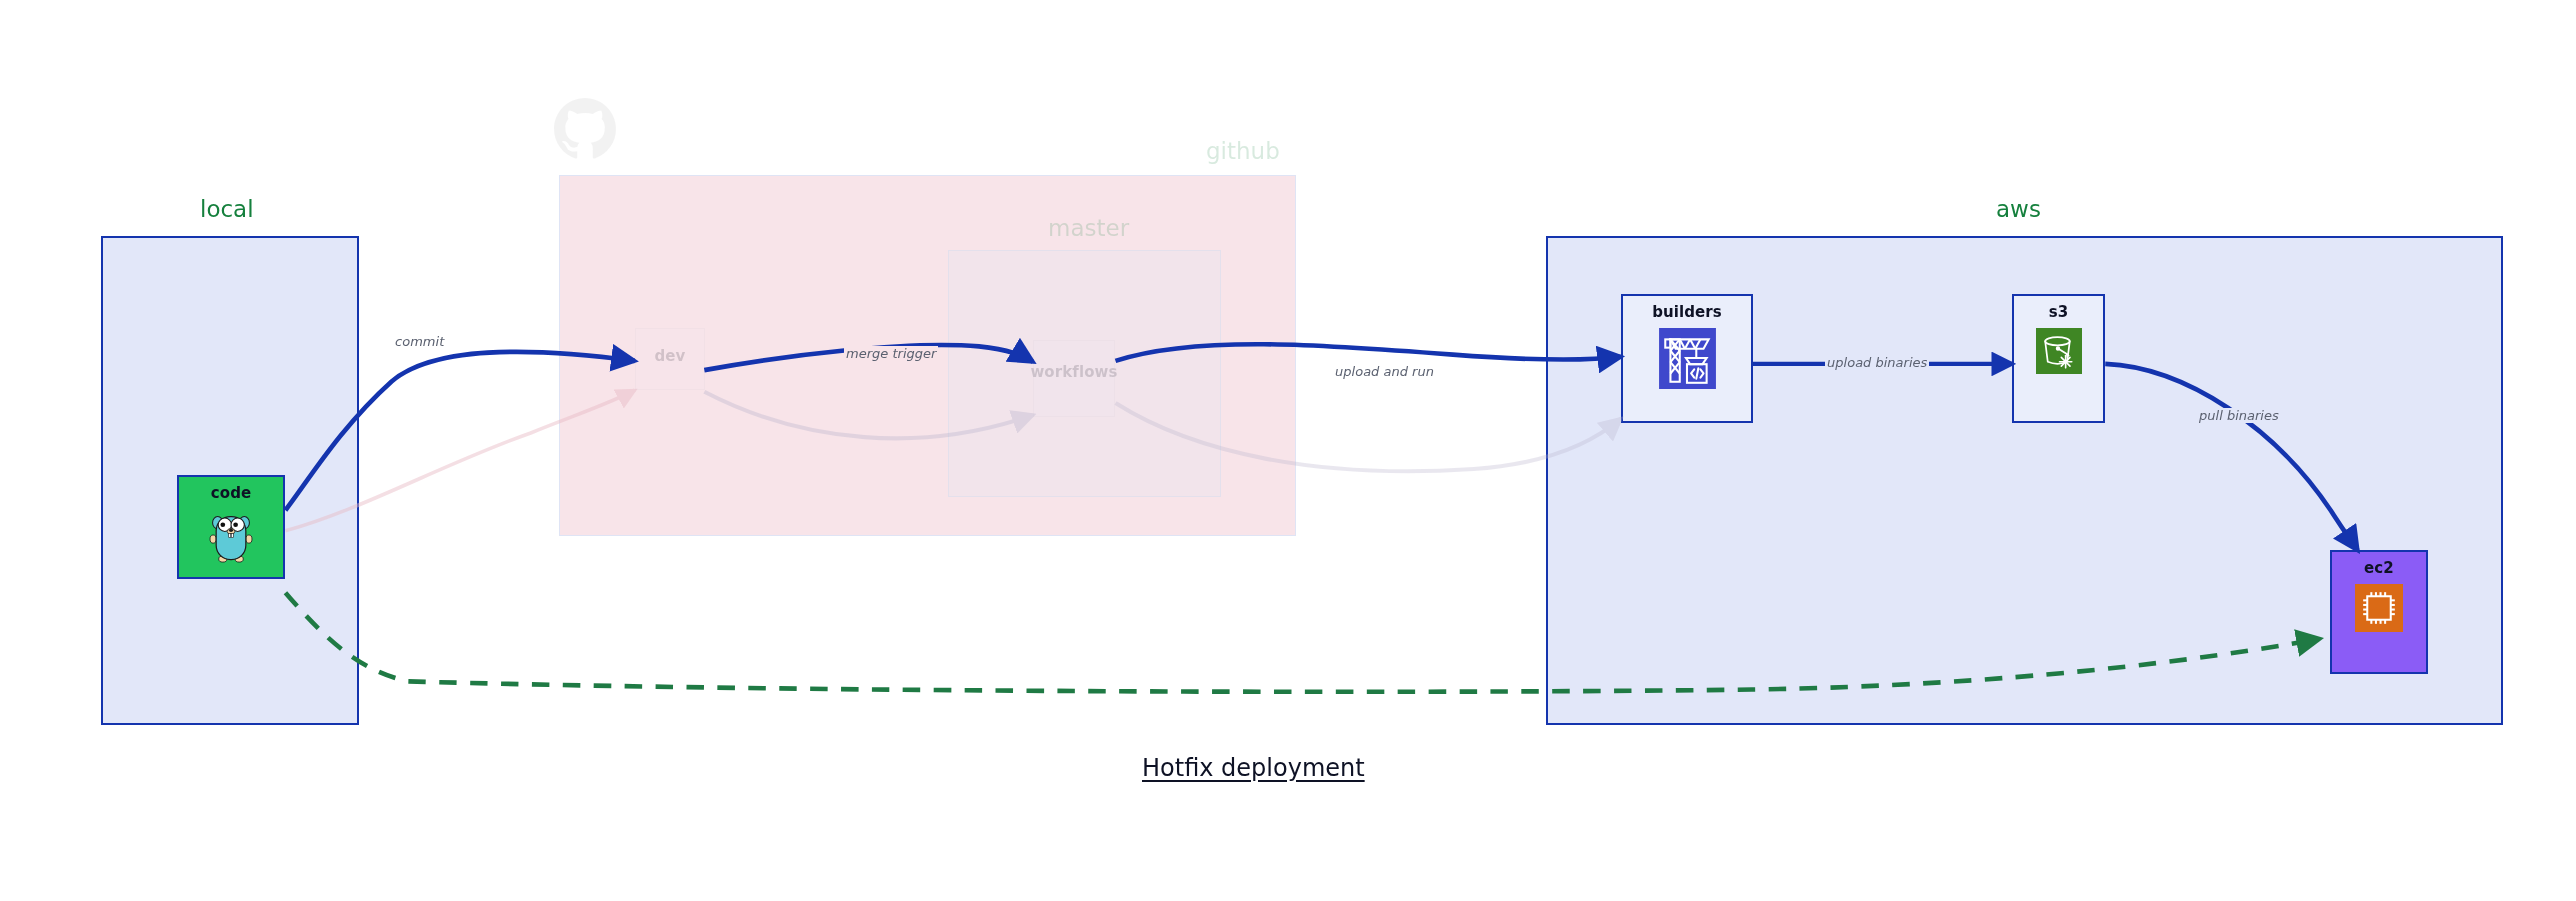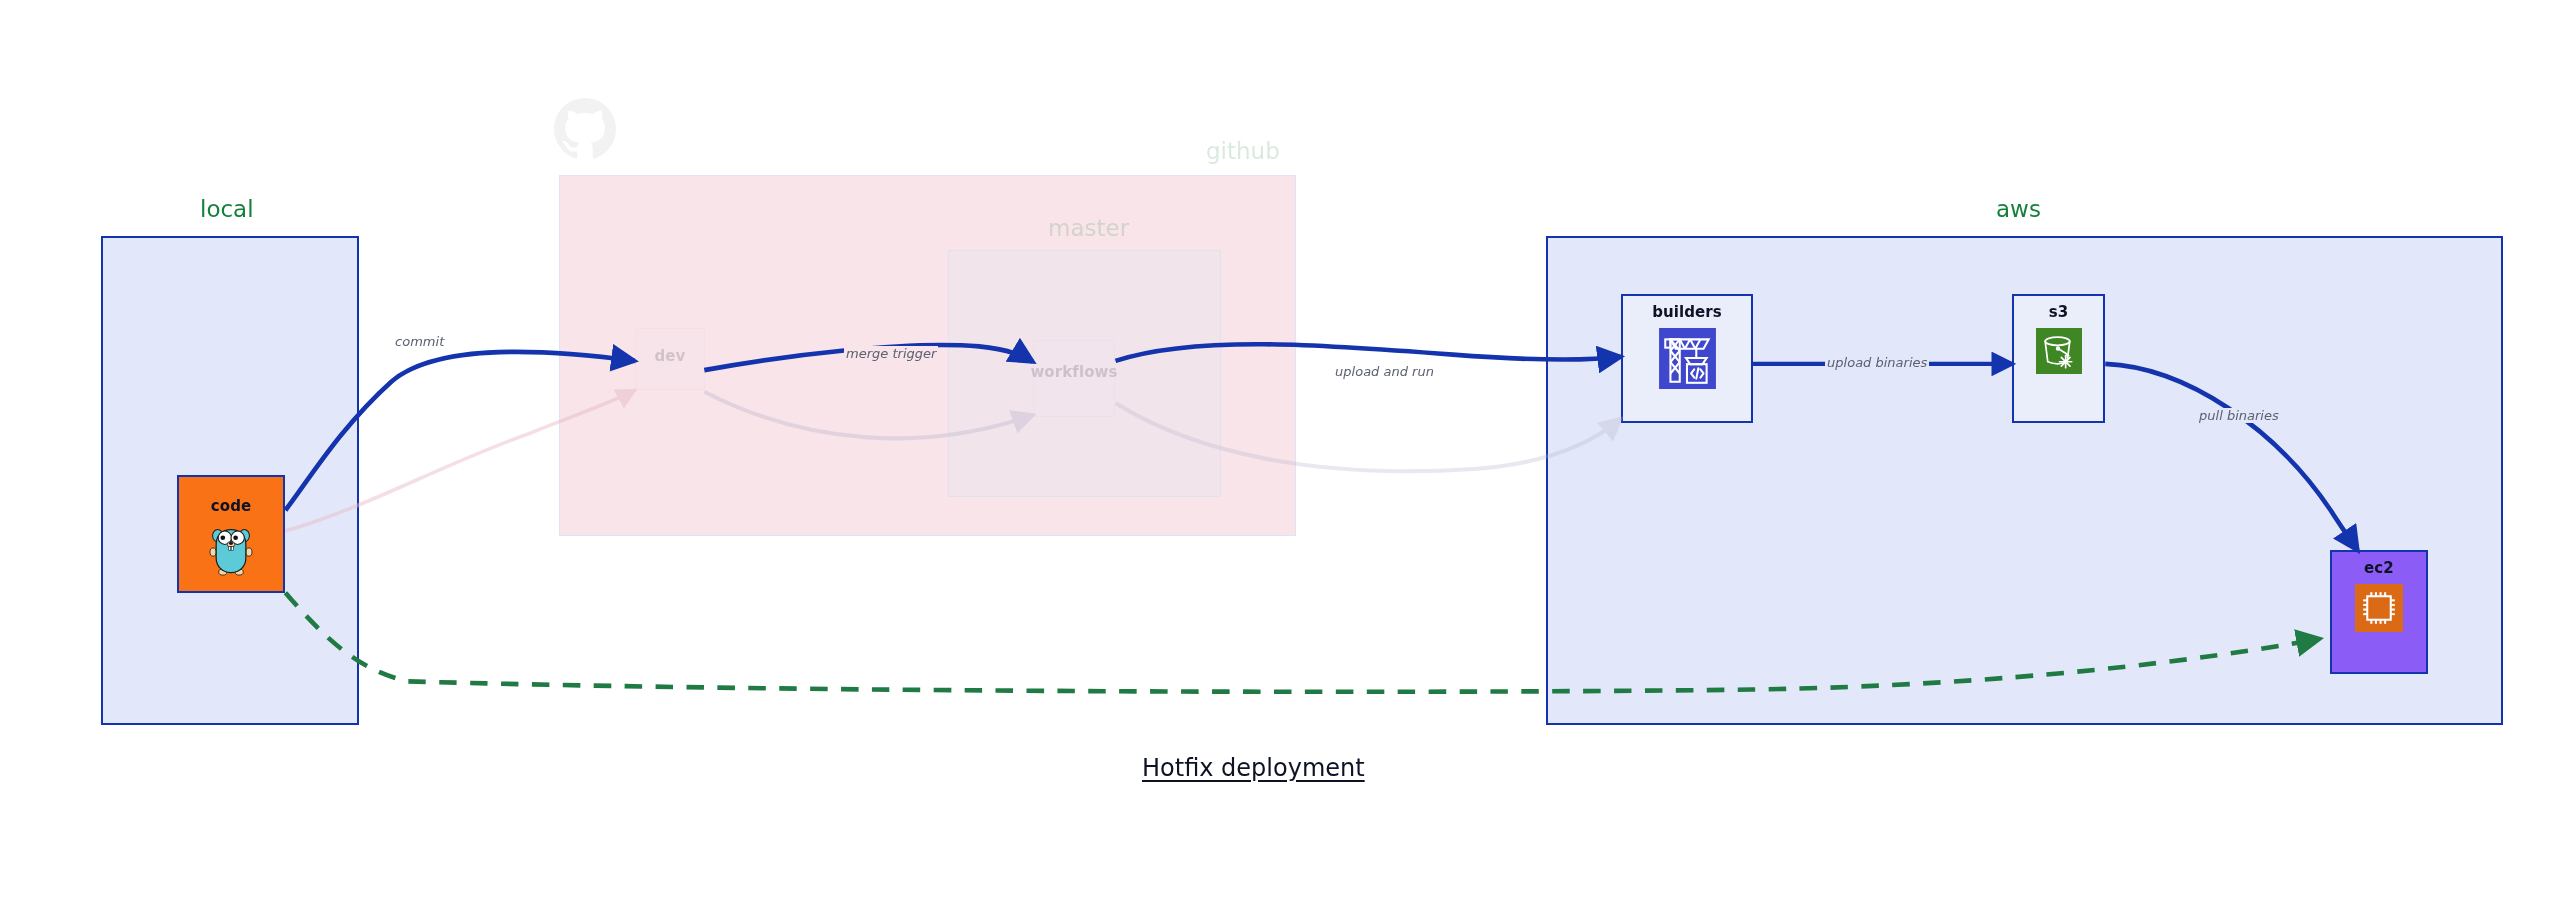--- a/index.html
+++ b/index.html
@@ -103,21 +103,21 @@
     <div class="node-label" style="margin-top:17.5px;">dev</div>
   </div>
 
   <div class="node faded-mid" style="left:1033px; top:340px; width:82px; height:77px; background:rgba(223,228,245,0.35); border:1px solid #d4ccda;">
     <div class="node-label" style="margin-top:22px;">workflows</div>
   </div>
 
   <div class="cluster" style="left:101px; top:236px; width:258px; height:489px; background:#e2e7f9; border:2.6px solid #1434ae;"></div>
   <div class="cluster-label" style="left:200px; top:196px;">local</div>
 
-  <div class="node" style="left:177px; top:475px; width:108px; height:118px; background:#f97316; border:2.6px solid #1434ae;justify-content:center;">
+  <div class="node" style="left:177px; top:475px; width:108px; height:104px; background:#22c55e; border:2.6px solid #1434ae;">
     <div class="node-label">code</div>
     <div class="node-icon">
       <svg width="44" height="54" viewBox="0 0 86 104">
 
         <ellipse cx="17" cy="26" rx="10" ry="12" fill="#5dcad7" stroke="#1c1c1c" stroke-width="2"></ellipse>
         <ellipse cx="69" cy="26" rx="10" ry="12" fill="#5dcad7" stroke="#1c1c1c" stroke-width="2"></ellipse>
 
         <ellipse cx="8" cy="58" rx="6" ry="8" fill="#f5d7a6" stroke="#1c1c1c" stroke-width="1.6"></ellipse>
         <ellipse cx="78" cy="58" rx="6" ry="8" fill="#f5d7a6" stroke="#1c1c1c" stroke-width="1.6"></ellipse>
 

